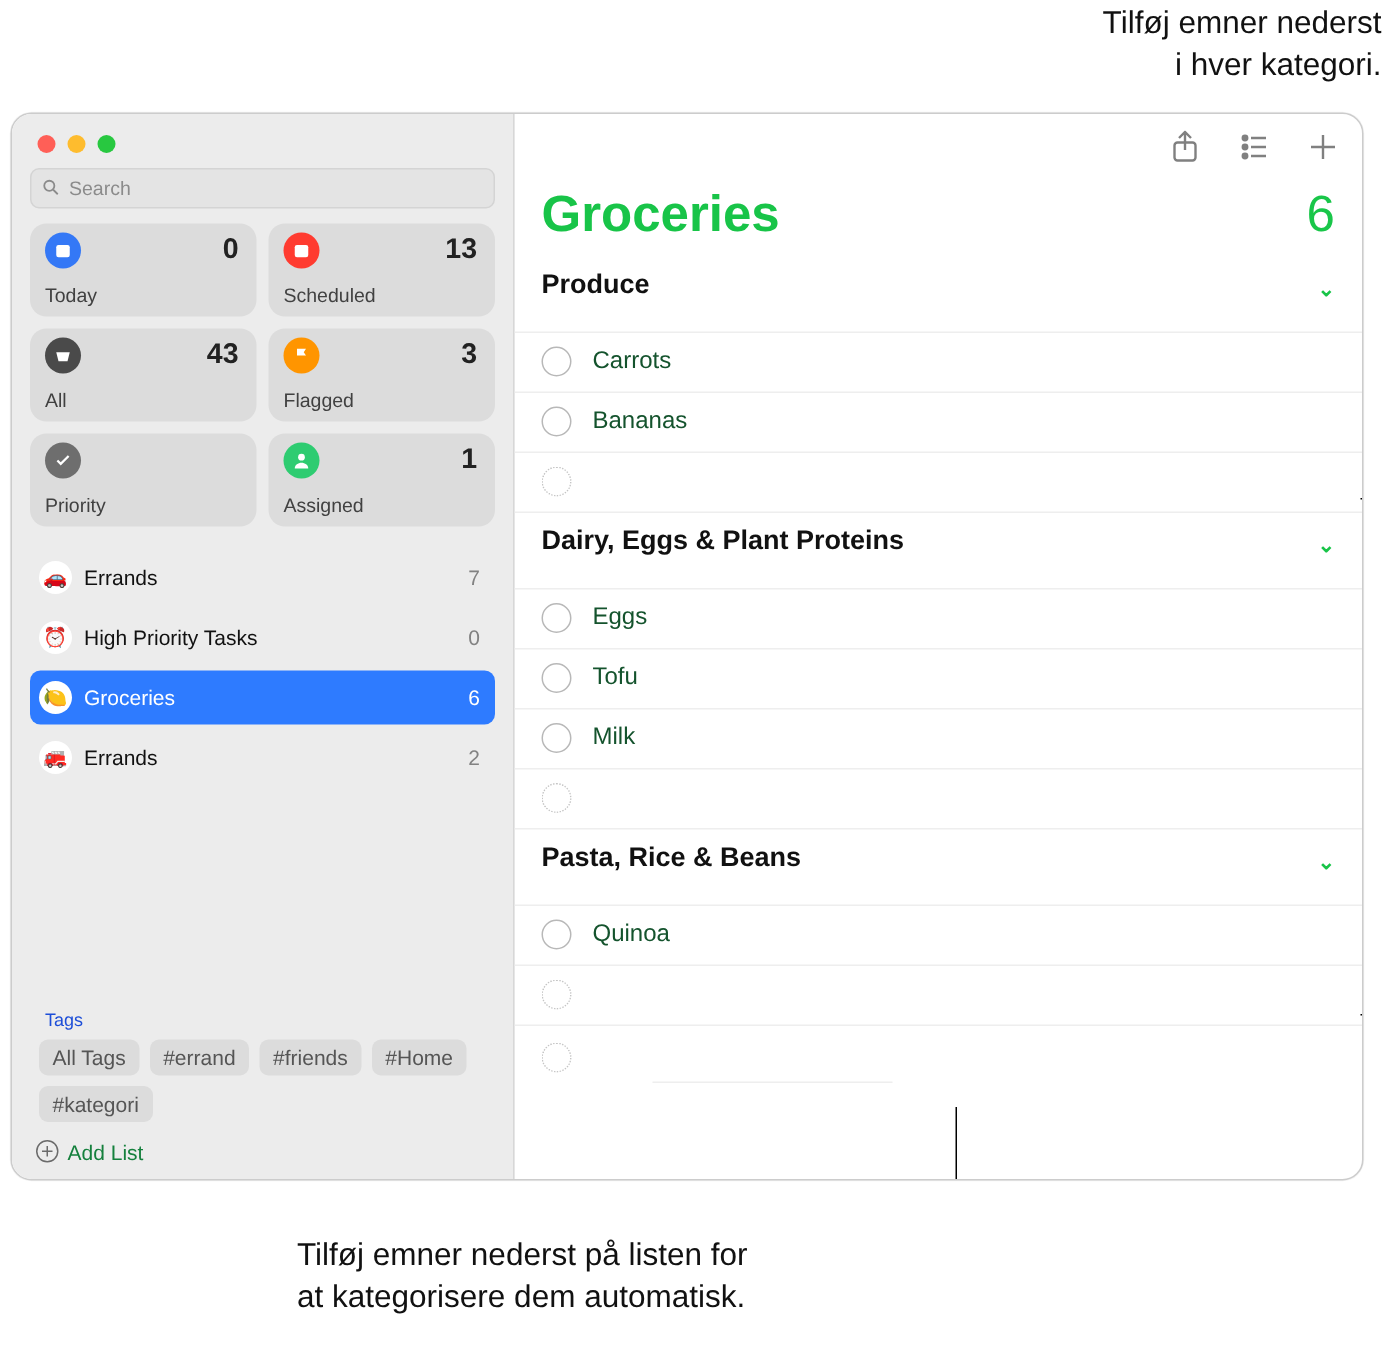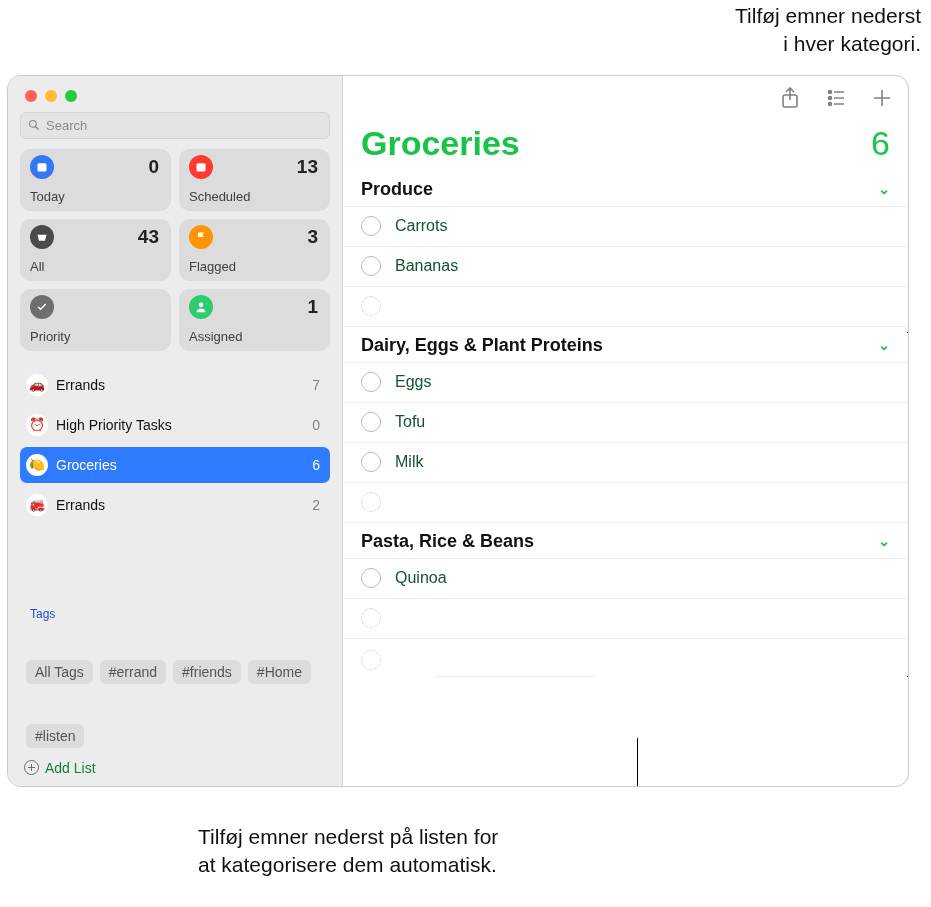--- a/index.html
+++ b/index.html
@@ -73,43 +73,43 @@
     width:22px;height:22px;border-radius:50%;background:#fff;display:flex;align-items:center;justify-content:center;font-size:13px;
   }
   .list-row .name{flex:1;}
   .list-row .cnt{color:#828282;}
   .list-row.sel{background:var(--blue-sel);color:#fff;}
   .list-row.sel .cnt{color:#fff;}
 
   .tags-hdr{font-size:12px;color:#1d4ed8;padding:6px 0 6px 22px;}
   .tags{display:flex;flex-wrap:wrap;gap:7px;padding:0 18px 6px 18px;}
   .tag{background:var(--tag-bg);color:var(--pill-text);font-size:14px;
-       border-radius:6px;padding:4px 9px;margin-top:33px;}
+       border-radius:6px;padding:4px 9px;}
   .add-list{
     display:flex;align-items:flex-start;gap:6px;color:#15803d;font-size:14px;
     padding:6px 0 10px 16px;
   }
   .plus-circle{width:15px;height:15px;border:1.2px solid #6b6b6b;border-radius:50%;position:relative;}
   .plus-circle::before,.plus-circle::after{content:"";position:absolute;background:#6b6b6b;}
   .plus-circle::before{left:3px;right:3px;top:6px;height:1.2px;}
   .plus-circle::after{top:3px;bottom:3px;left:6px;width:1.2px;}
 
   
   .main{flex:1;display:flex;flex-direction:column;min-width:0;}
   .toolbar{height:44px;display:flex;justify-content:flex-end;align-items:center;gap:26px;padding:0 16px;}
   .tb-icon{width:20px;height:22px;color:#808080;}
   .tb-icon svg{display:block;stroke:#808080;fill:none;stroke-width:1.6;}
 
   .title-row{display:flex;align-items:center;justify-content:space-between;padding:4px 18px 8px 18px;}
   .title{font-size:34px;font-weight:800;color:var(--accent);}
   .title-count{font-size:34px;font-weight:300;color:var(--accent-faint);}
 
   .content{overflow:auto;}
-  .section-hdr{display:flex;align-items:center;justify-content:space-between;
-               padding:8px 18px 6px 18px;border-bottom:1px solid var(--thin-border);
+  .section-hdr{display:flex;align-items:flex-end;justify-content:space-between;
+               padding:8px 18px 21px 18px;border-bottom:1px solid var(--thin-border);
                font-size:18px;font-weight:700;}
   .chev{color:var(--accent);font-size:14px;font-weight:700;}
 
   .item{display:flex;align-items:center;gap:14px;height:40px;padding:0 18px;border-bottom:1px solid var(--thin-border);}
   .radio{width:20px;height:20px;border:1.6px solid #b8b8b8;border-radius:50%;flex:none;}
   .radio.ghost{border:1.6px dotted #c5c5c5;}
   .item .txt{font-size:16px;color:#14532d;text-align:center;}
   .item.ghost .txt{flex:1;}
   .bottom-ghost{border-bottom:none;height:42px;padding-left:18px}
   .bottom-ghost .line{height:1px;background:var(--thin-border);margin-left:40px;margin-top:34px;width:160px;}
@@ -235,21 +235,21 @@
           <span class="cnt">2</span>
         </div>
       </div>
 
     <div class="tags-hdr">Tags</div>
     <div class="tags" id="tags-mount">
         <div class="tag">All Tags</div>
         <div class="tag">#errand</div>
         <div class="tag">#friends</div>
         <div class="tag">#Home</div>
-        <div class="tag">#listen</div>
+        <div class="tag">#kategori</div>
       </div>
 
     <div class="add-list">
       <span class="plus-circle"></span>
       <span>Add List</span>
     </div>
   </div>
 
   <div class="main">
     <div class="toolbar">

